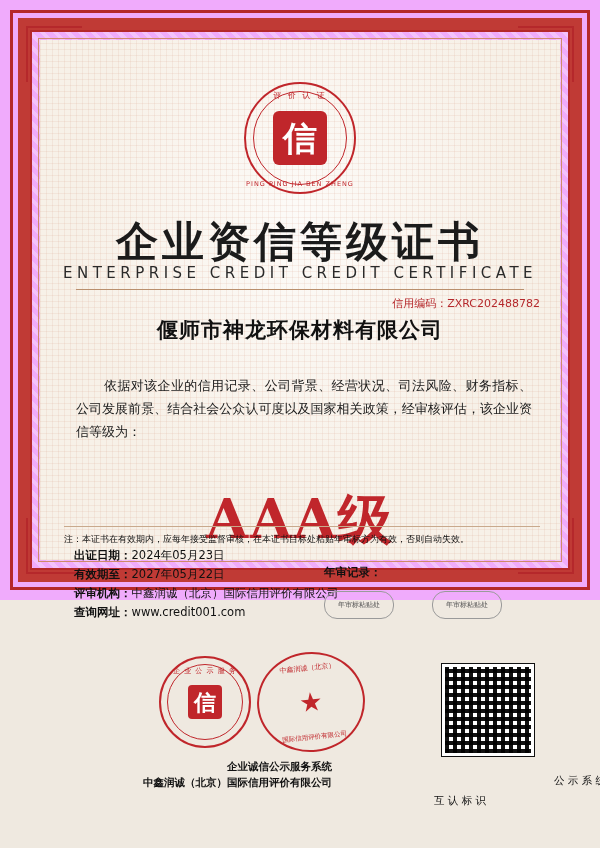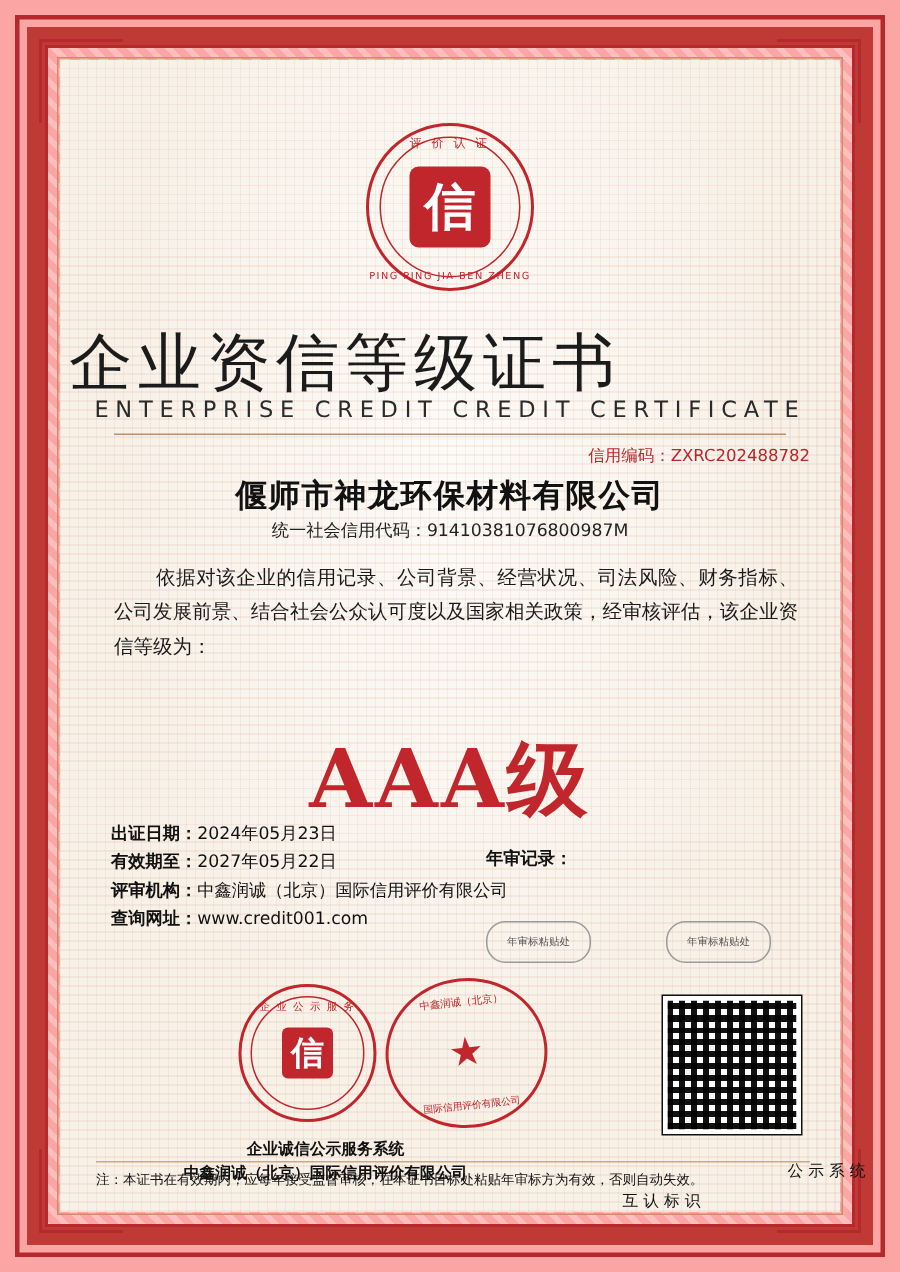--- a/index.html
+++ b/index.html
@@ -4,23 +4,23 @@
 <style>
   html,body{margin:0;padding:0;}
   body{
     width:600px;height:848px;
     background:#efe9e0;
     font-family:"DejaVu Sans","Liberation Sans",sans-serif;
     overflow:hidden;
   }
   .page{
     position:relative;
-    width:600px;height:848px;
-    box-sizing:border-box;
-    background:#fca5a5;
+    width:600px;height:600px;
+    box-sizing:border-box;
+    background:#f0abfc;
   }
   
   .border-outer{
     position:absolute;inset:10px;
     border:3px solid #b5282b;
     box-sizing:border-box;
   }
   .border-mid{
     position:absolute;inset:18px;
     border:12px solid #c03a35;
@@ -85,22 +85,23 @@
   }
   .logo .arc-top,.logo .arc-bot{
     position:absolute;left:0;right:0;text-align:center;
     color:#c0262b;font-size:8px;letter-spacing:2px;
   }
   .logo .arc-top{top:8px;}
   .logo .arc-bot{bottom:6px;font-size:6.5px;letter-spacing:1px;}
 
   .title-zh{
     position:absolute;left:0;right:0;top:168px;
+    text-align:center;
     font-family:"DejaVu Serif","Liberation Serif",serif;
-    font-weight:normal;
+    font-weight:bold;
     font-size:42px;
     letter-spacing:4px;
     color:#1b1b1b;
   }
   .title-en{
     position:absolute;left:0;right:0;top:218px;
     text-align:center;
     font-size:15px;
     letter-spacing:4.5px;
     color:#2a2a2a;
@@ -157,22 +158,22 @@
     font-size:11.5px;line-height:19px;color:#111;
   }
   .info .row{white-space:nowrap;}
   .info .label{font-weight:bold;margin-top:32px;}
 
   .annual{
     position:absolute;left:278px;top:519px;
     font-size:11.5px;color:#111;font-weight:bold;
   }
   .stamp-slots{
-    position:absolute;left:278px;top:568px;
-    display:flex;gap:50px;
+    position:absolute;left:278px;top:545px;
+    display:flex;gap:38px;
   }
   .slot{
     width:68px;height:26px;border:1px solid #9a9a9a;border-radius:13px;
     font-size:7px;color:#555;display:flex;align-items:center;justify-content:center;
   }
 
   
   .seals{
     position:absolute;left:20px;right:14px;top:606px;height:110px;margin-left:43px;
   }
@@ -218,21 +219,21 @@
       repeating-linear-gradient(0deg,#111 0 4px,#fff 4px 8px),
       repeating-linear-gradient(90deg,#111 0 4px,#fff 4px 8px);
     background-blend-mode:multiply;
     border:3px solid #fff;
     box-shadow:0 0 0 1px #111;
   }
   .captions{
     position:absolute;left:20px;right:14px;top:712px;
     font-size:10.5px;color:#111;
   }
-  .cap{position:absolute;text-align:center;}
+  .cap{position:absolute;text-align:right;}
   .cap1{left:36px;top:0;width:230px;line-height:16px;font-weight:bold;}
   .cap2{left:330px;top:8px;width:90px;margin-top:28px;}
   .cap3{left:430px;top:16px;width:110px;}
 
   .footnote{
     position:absolute;left:18px;right:14px;bottom:8px;
     font-size:9px;color:#111;line-height:14px;
     border-top:1px solid #c9a98c;
     padding-top:5px;
   }
@@ -263,23 +264,20 @@
 
     <div class="title-zh">企业资信等级证书</div>
     <div class="title-en">ENTERPRISE CREDIT CREDIT CERTIFICATE</div>
     <div class="title-rule"></div>
 
     <div class="credit-no">
       <span>信用编码：</span><span>ZXRC202488782</span>
     </div>
 
     <div class="company">偃师市神龙环保材料有限公司</div>
-    <div class="usci">
-      <span>统一社会信用代码：</span><span>91410381076800987M</span>
-    </div>
 
     <div class="body-text">依据对该企业的信用记录、公司背景、经营状况、司法风险、财务指标、公司发展前景、结合社会公众认可度以及国家相关政策，经审核评估，该企业资信等级为：</div>
 
     <div class="grade">AAA级</div>
 
     <div class="info">
       <div class="row">
         <span class="label">出证日期：</span><span>2024年05月23日</span>
       </div>
       <div class="row">

